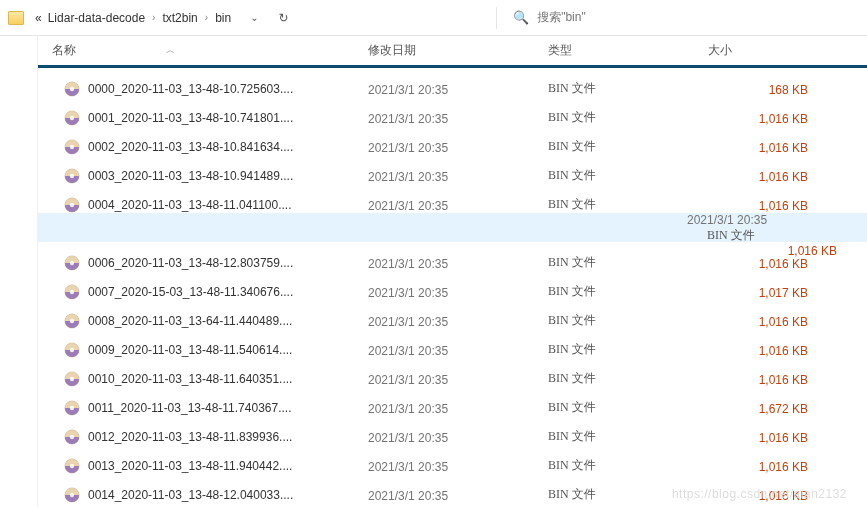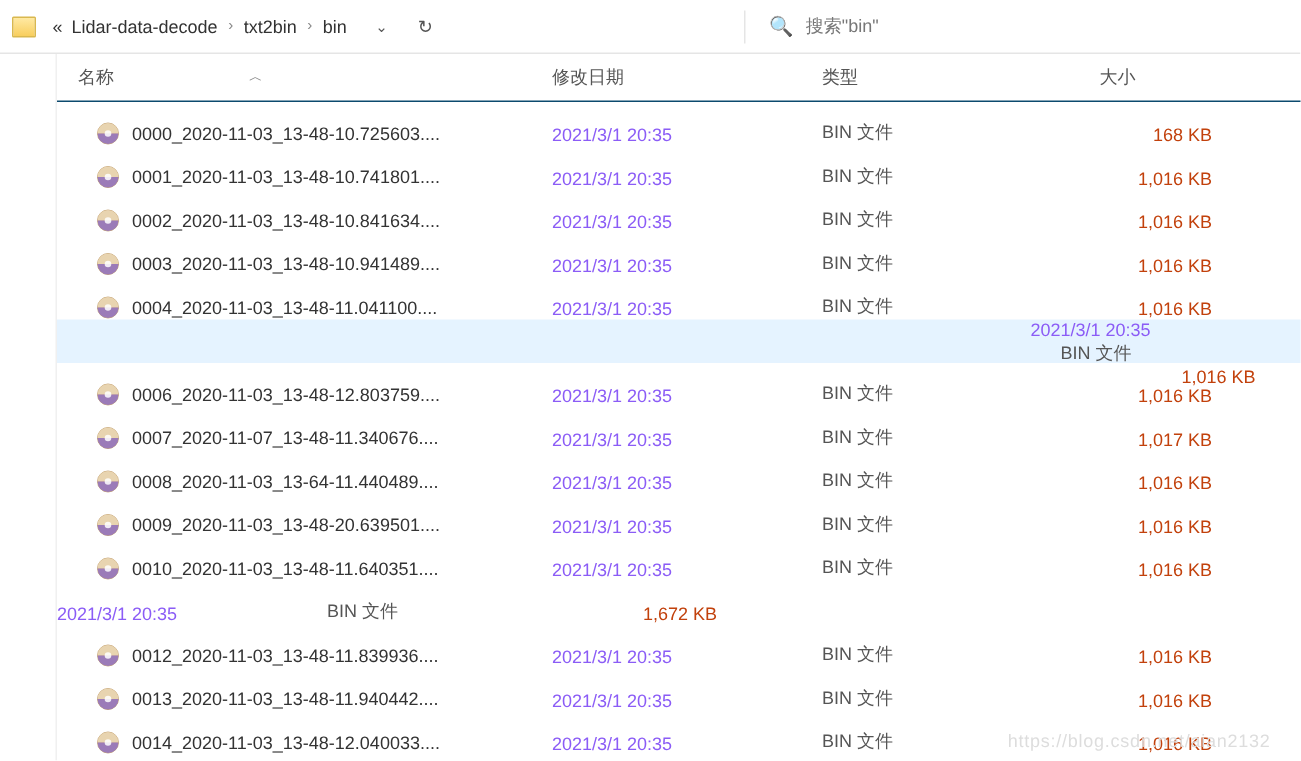--- a/index.html
+++ b/index.html
@@ -14,34 +14,34 @@
     .dropdown-btn { padding: 4px 8px; color: #555; margin-left: 8px; cursor: pointer; font-size: 10px; }
     .refresh-btn { padding: 4px 8px; cursor: pointer; color: #555; margin-left: 4px; }
     .divider-v { width: 1px; height: 22px; background: #e5e5e5; margin: 0 6px; }
     .search-box { display: flex; align-items: center; width: 360px; height: 30px; padding: 0 10px; color: #777; }
     .search-icon { margin-right: 8px; color: #666; font-size: 13px; }
     
     .content { display: flex; height: calc(100% - 36px); }
     .left-gutter { width: 38px; border-right: 1px solid #f0f0f0; background: #fff; }
     
     .main { flex: 1; overflow: auto; }
-    .headers { display: flex; height: 32px; align-items: center; border-bottom: 1px solid #0c4a6e; color: #555; font-size: 12px; user-select: none; }
+    .headers { display: flex; height: 32px; align-items: center; border-bottom: 3px solid #0c4a6e; color: #555; font-size: 12px; user-select: none; }
     .col-name { width: 330px; padding-left: 14px; display:flex; align-items:center; gap: 90px;}
     .col-date { width: 180px; }
     .col-type { width: 160px; }
-    .col-size { width: 130px; text-align: left; margin-left: 25px; }
+    .col-size { width: 130px; text-align: left; }
     .hdr { cursor: pointer; border-right: 1px solid transparent; height: 100%; display: flex; align-items: center; }
     .sort-arrow { color: #888; font-size: 9px; }
     
     .rows { }
     .row { display: flex; height: 29px; align-items: flex-end; font-size: 12px; color: #333; }
     .row.highlight { background: #e5f3ff; flex-direction: column; }
     .cell-name { width: 330px; padding-left: 26px; display: flex; align-items: center; overflow: hidden; white-space: nowrap; }
-    .cell-date { width: 180px; color: #8b5cf6; }
-    .cell-type { width: 160px; color: #555; }
+    .cell-date { width: 180px; color: #737373; }
+    .cell-type { width: 160px; color: #555; font-family: Liberation Serif, serif; }
     .cell-size { width: 130px; text-align: right; padding-right: 30px; color: #c2410c; }
     .file-icon { width: 16px; height: 16px; margin-right: 8px; flex-shrink: 0; }
     .filename { overflow: hidden; text-overflow: ellipsis; white-space: nowrap; }
     
     .watermark { position: absolute; right: 20px; bottom: 6px; color: #ddd; font-size: 12px; letter-spacing: 0.5px; pointer-events: none; }
   </style>
 </head>
 <body>
 
 <div class="toolbar">
@@ -177,21 +177,21 @@
     <div class="cell-size">1,016 KB</div>
   </div>
         <div class="row">
     <div class="cell-name">
       <span class="file-icon"><svg viewBox="0 0 16 16" width="16" height="16">
     <circle cx="8" cy="8" r="7" fill="#d9b789" stroke="#b8935f" stroke-width="0.5"></circle>
     <path d="M1 8 A7 7 0 0 1 15 8 Z" fill="#e8d4b0"></path>
     <path d="M1 8 A7 7 0 0 0 15 8 Z" fill="#9b7bb8"></path>
     <circle cx="8" cy="8" r="2.2" fill="#fff" opacity="0.85"></circle>
   </svg></span>
-      <span class="filename">0007_2020-11-07_13-48-11.340676....</span>
+      <span class="filename">0007_2020-15-03_13-48-11.340676....</span>
     </div>
     <div class="cell-date">2021/3/1 20:35</div>
     <div class="cell-type">BIN 文件</div>
     <div class="cell-size">1,017 KB</div>
   </div>
         <div class="row">
     <div class="cell-name">
       <span class="file-icon"><svg viewBox="0 0 16 16" width="16" height="16">
     <circle cx="8" cy="8" r="7" fill="#d9b789" stroke="#b8935f" stroke-width="0.5"></circle>
     <path d="M1 8 A7 7 0 0 1 15 8 Z" fill="#e8d4b0"></path>
@@ -205,41 +205,50 @@
     <div class="cell-size">1,016 KB</div>
   </div>
         <div class="row">
     <div class="cell-name">
       <span class="file-icon"><svg viewBox="0 0 16 16" width="16" height="16">
     <circle cx="8" cy="8" r="7" fill="#d9b789" stroke="#b8935f" stroke-width="0.5"></circle>
     <path d="M1 8 A7 7 0 0 1 15 8 Z" fill="#e8d4b0"></path>
     <path d="M1 8 A7 7 0 0 0 15 8 Z" fill="#9b7bb8"></path>
     <circle cx="8" cy="8" r="2.2" fill="#fff" opacity="0.85"></circle>
   </svg></span>
-      <span class="filename">0009_2020-11-03_13-48-20.639501....</span>
+      <span class="filename">0009_2020-11-03_13-48-11.540614....</span>
     </div>
     <div class="cell-date">2021/3/1 20:35</div>
     <div class="cell-type">BIN 文件</div>
     <div class="cell-size">1,016 KB</div>
   </div>
         <div class="row">
     <div class="cell-name">
       <span class="file-icon"><svg viewBox="0 0 16 16" width="16" height="16">
     <circle cx="8" cy="8" r="7" fill="#d9b789" stroke="#b8935f" stroke-width="0.5"></circle>
     <path d="M1 8 A7 7 0 0 1 15 8 Z" fill="#e8d4b0"></path>
     <path d="M1 8 A7 7 0 0 0 15 8 Z" fill="#9b7bb8"></path>
     <circle cx="8" cy="8" r="2.2" fill="#fff" opacity="0.85"></circle>
   </svg></span>
       <span class="filename">0010_2020-11-03_13-48-11.640351....</span>
     </div>
     <div class="cell-date">2021/3/1 20:35</div>
     <div class="cell-type">BIN 文件</div>
     <div class="cell-size">1,016 KB</div>
   </div>
         <div class="row">
+    <div class="cell-name">
+      <span class="file-icon"><svg viewBox="0 0 16 16" width="16" height="16">
+    <circle cx="8" cy="8" r="7" fill="#d9b789" stroke="#b8935f" stroke-width="0.5"></circle>
+    <path d="M1 8 A7 7 0 0 1 15 8 Z" fill="#e8d4b0"></path>
+    <path d="M1 8 A7 7 0 0 0 15 8 Z" fill="#9b7bb8"></path>
+    <circle cx="8" cy="8" r="2.2" fill="#fff" opacity="0.85"></circle>
+  </svg></span>
+      <span class="filename">0011_2020-11-03_13-48-11.740367....</span>
+    </div>
     <div class="cell-date">2021/3/1 20:35</div>
     <div class="cell-type">BIN 文件</div>
     <div class="cell-size">1,672 KB</div>
   </div>
         <div class="row">
     <div class="cell-name">
       <span class="file-icon"><svg viewBox="0 0 16 16" width="16" height="16">
     <circle cx="8" cy="8" r="7" fill="#d9b789" stroke="#b8935f" stroke-width="0.5"></circle>
     <path d="M1 8 A7 7 0 0 1 15 8 Z" fill="#e8d4b0"></path>
     <path d="M1 8 A7 7 0 0 0 15 8 Z" fill="#9b7bb8"></path>

